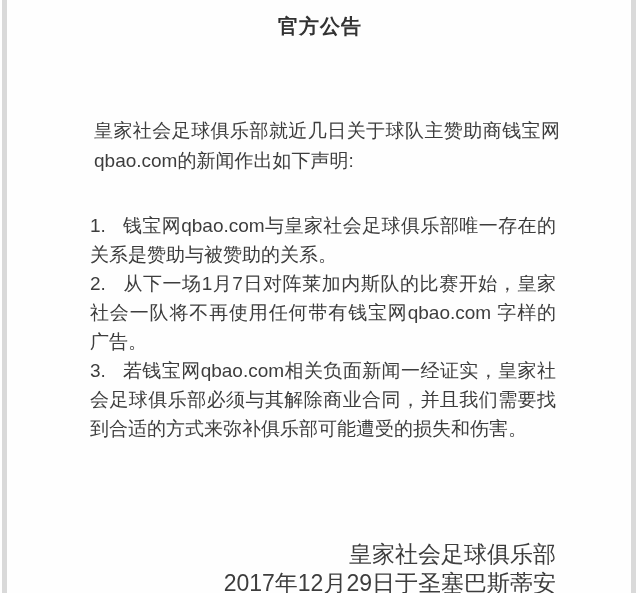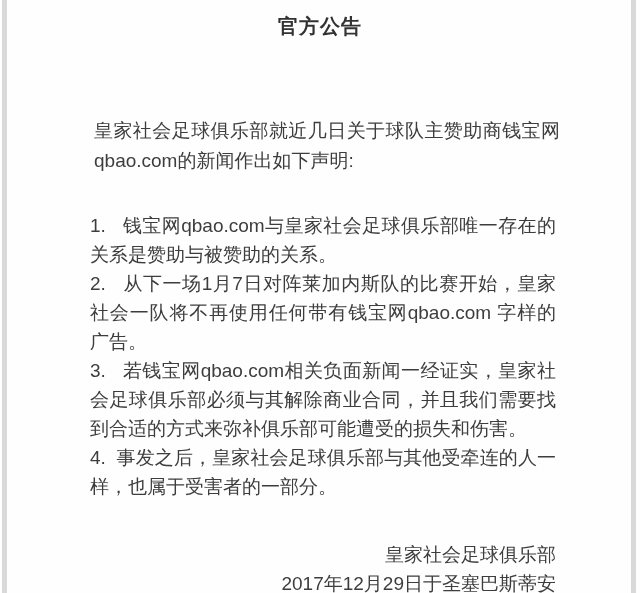--- a/index.html
+++ b/index.html
@@ -67,41 +67,40 @@
 
   .signature {
     position: absolute;
     top: 540px;
     left: 90px;
     width: 466px;
     text-align: right;
   }
   .signature p {
     margin: 0;
-    font-size: 19px;
+    font-size: 23px;
     line-height: 29px;
   }
 </style>
 </head>
 <body>
 
 <div class="screen">
 
   <div class="edge left"></div>
   <div class="edge right"></div>
 
   <h1 class="title">官方公告</h1>
 
   <p class="intro">皇家社会足球俱乐部就近几日关于球队主赞助商钱宝网qbao.com的新闻作出如下声明:</p>
 
   <div class="items">
     <p class="item">1.   钱宝网qbao.com与皇家社会足球俱乐部唯一存在的关系是赞助与被赞助的关系。</p>
     <p class="item">2.   从下一场1月7日对阵莱加内斯队的比赛开始，皇家社会一队将不再使用任何带有钱宝网qbao.com 字样的广告。</p>
     <p class="item">3.   若钱宝网qbao.com相关负面新闻一经证实，皇家社会足球俱乐部必须与其解除商业合同，并且我们需要找到合适的方式来弥补俱乐部可能遭受的损失和伤害。</p>
-    <p class="item">4.  事发之后，皇家社会足球俱乐部与其他受牵连的人一样，也属于受害者的一部分。</p>
   </div>
 
   <div class="signature">
     <p>皇家社会足球俱乐部</p>
     <p>2017年12月29日于圣塞巴斯蒂安</p>
   </div>
 
 </div>
 
 </body></html>

